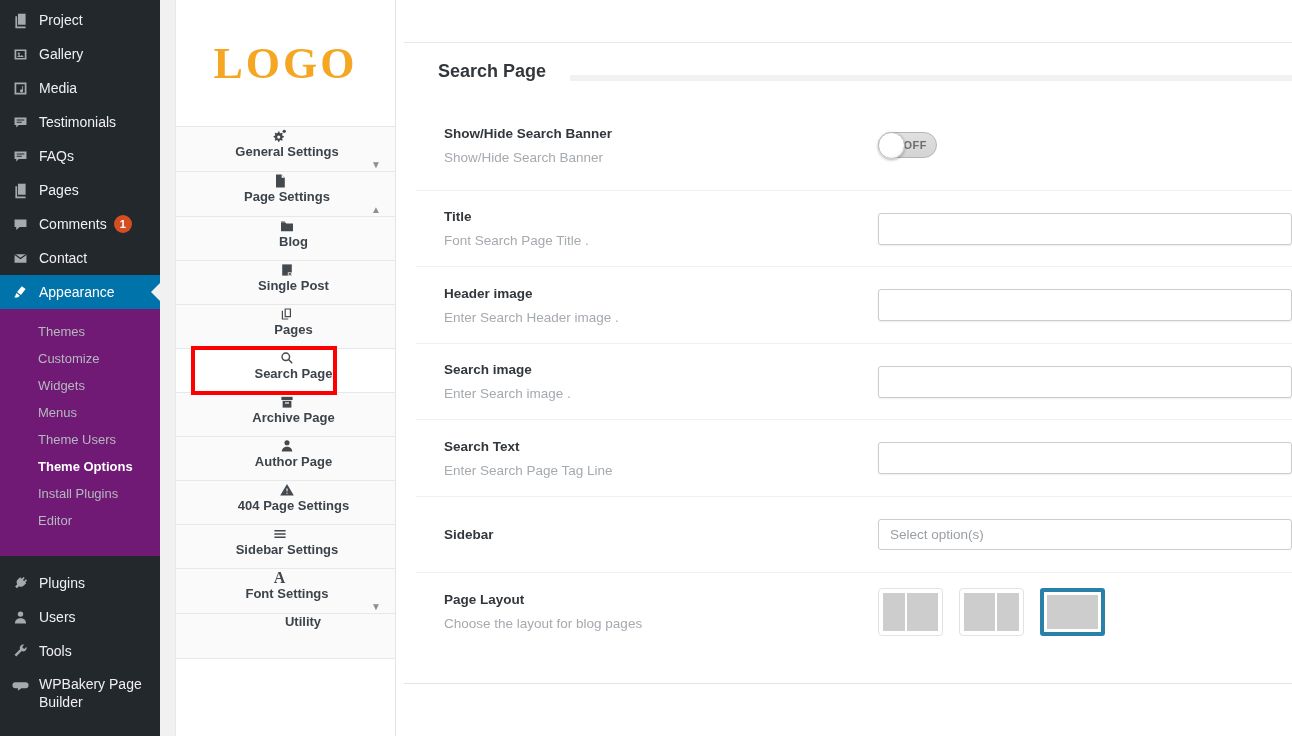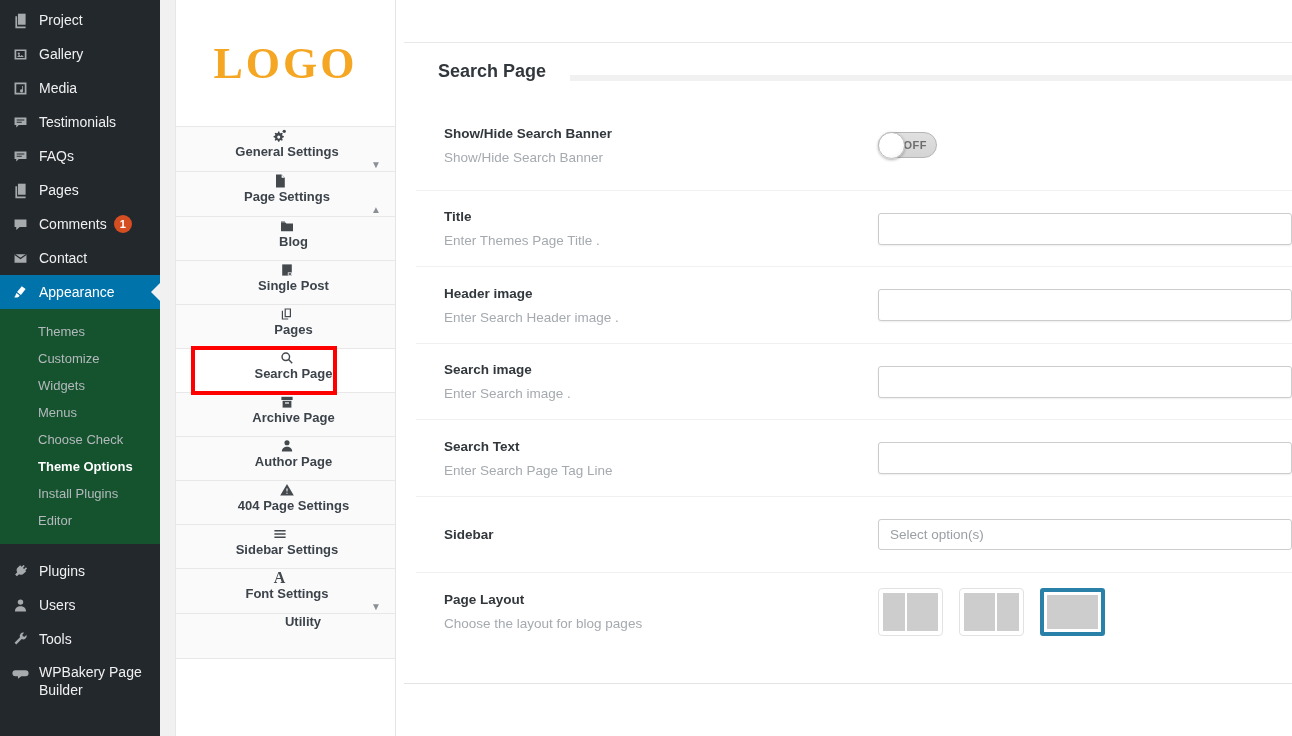--- a/index.html
+++ b/index.html
@@ -15,21 +15,21 @@
   .wp-item .ic { width:20px; height:20px; margin-right:9px; color:#a7aaad;
     display:inline-flex; align-items:center; justify-content:center; flex:0 0 20px; }
   .wp-item .ic svg { width:17px; height:17px; fill:currentColor; }
   .wp-item.active { background:#0073aa; color:#fff; }
   .wp-item.active .ic { color:#fff; }
   .wp-arrow { position:absolute; right:0; top:50%; margin-top:-9px; width:0; height:0;
     border:9px solid transparent; border-right-color:#f1f1f1; border-left-width:0; }
   .wp-badge { margin-left:7px; min-width:18px; height:18px; padding:0 5px; border-radius:9px;
     background:#d54e21; color:#fff; font-size:11px; font-weight:bold;
     display:inline-flex; align-items:center; justify-content:center; }
-  .wp-submenu { background:#14532d; padding:9px 0 10px; }
+  .wp-submenu { background:#701a75; padding:9px 0 22px; }
   .wp-subitem { height:27px; display:flex; align-items:center; padding-left:38px;
     font-size:13px; color:#b4b9be; cursor:pointer; }
   .wp-subitem.current { color:#fff; font-weight:bold; }
   .wp-item.tall { height:auto; padding:7px 4px 7px 10px; align-items:flex-start; }
   .wp-item.tall .ic { margin-top:1px; }
   .wp-item.tall .lbl { line-height:1.3; }
   .wp-top { padding-top:3px; }
 
   
   .gap-strip { position:absolute; left:160px; top:0; width:22px; height:736px; background:#f1f1f1; }
@@ -187,21 +187,21 @@
         <span class="lbl">Appearance</span>
         <span class="wp-arrow"></span>
       </div>
     </div>
 
     <div class="wp-submenu">
       <div class="wp-subitem">Themes</div>
       <div class="wp-subitem">Customize</div>
       <div class="wp-subitem">Widgets</div>
       <div class="wp-subitem">Menus</div>
-      <div class="wp-subitem">Choose Check</div>
+      <div class="wp-subitem">Theme Users</div>
       <div class="wp-subitem current">Theme Options</div>
       <div class="wp-subitem">Install Plugins</div>
       <div class="wp-subitem">Editor</div>
     </div>
 
     <div class="wp-item" style="margin-top:10px;">
       <span class="ic">
           <svg viewBox="0 0 20 20">
             <path d="M7 2h2v3h2V2h2v3h1.5v4a4.5 4.5 0 0 1-3.5 4.4V17H8v-3.6A4.5 4.5 0 0 1 4.5 9V5H7z" transform="rotate(45 10 10)"></path>
           </svg>
@@ -368,21 +368,21 @@
         <div class="toggle">
           <span class="toggle-label">OFF</span>
           <span class="toggle-knob"></span>
         </div>
       </div>
     </div>
 
     <div class="form-row r2">
       <div class="row-text">
         <div class="row-label">Title</div>
-        <div class="row-desc">Enter Themes Page Title .</div>
+        <div class="row-desc">Font Search Page Title .</div>
       </div>
       <div class="row-control">
         <input type="text" class="txt-input" style="">
       </div>
     </div>
 
     <div class="form-row r3">
       <div class="row-text">
         <div class="row-label">Header image</div>
         <div class="row-desc">Enter Search Header image .</div>

